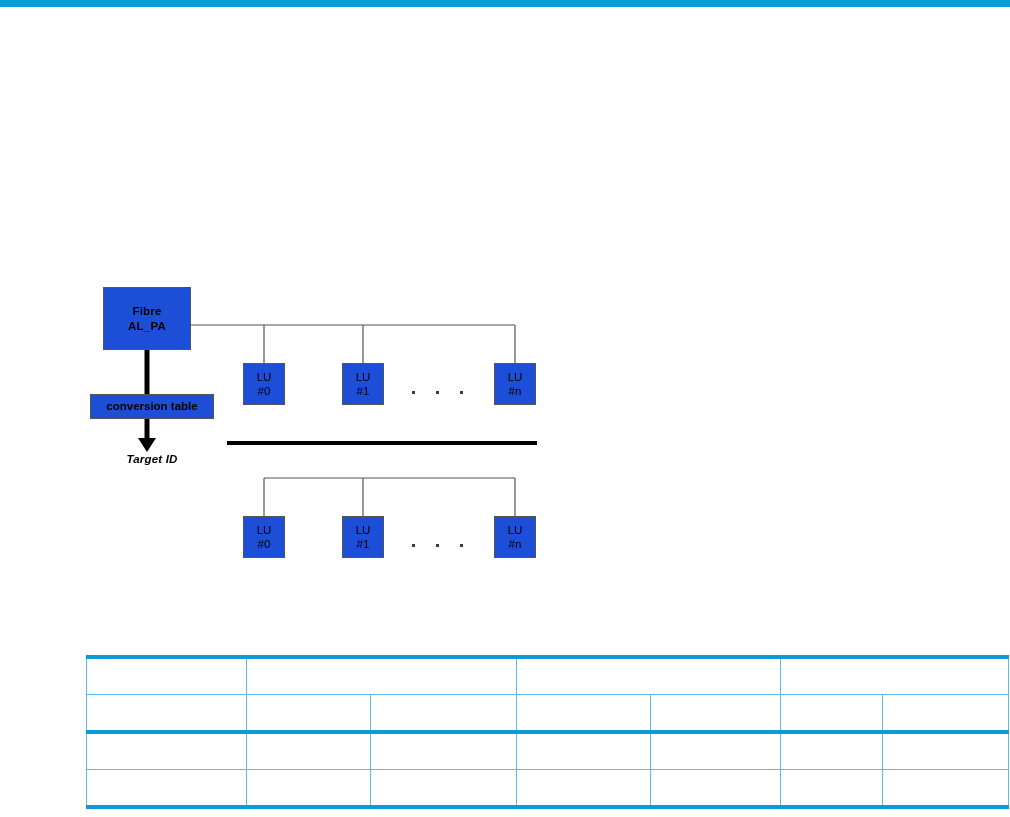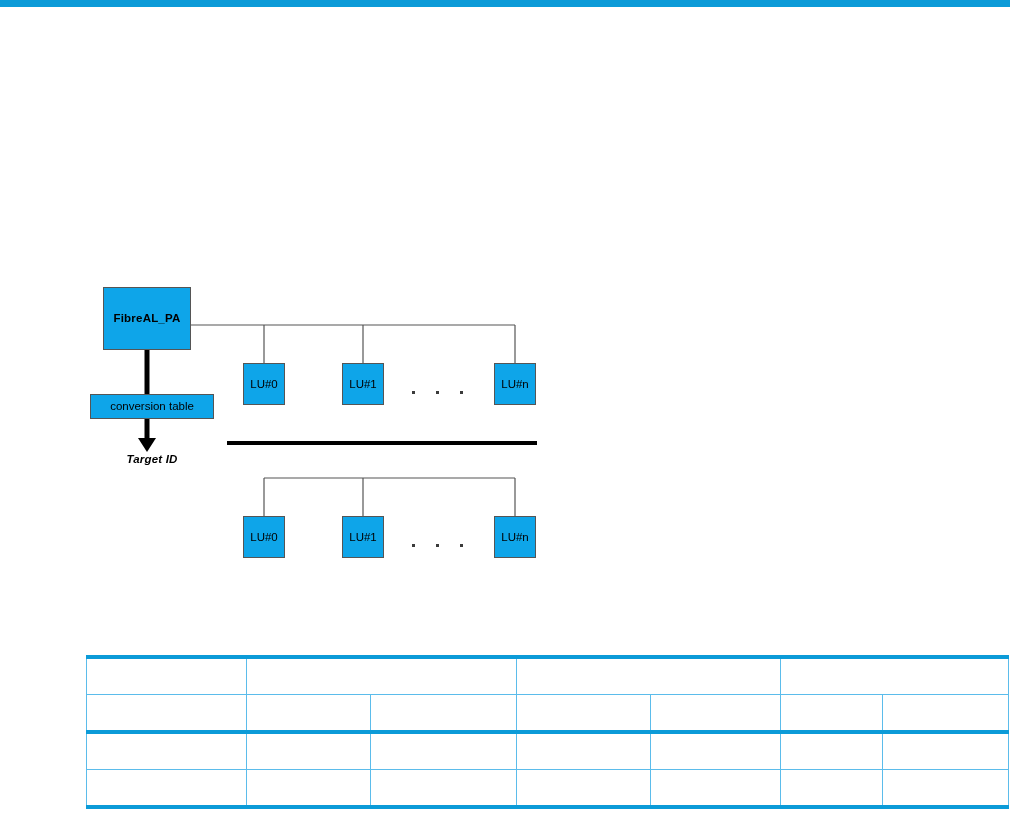--- a/index.html
+++ b/index.html
@@ -34,23 +34,24 @@
     top: 0;
     width: 1010px;
     height: 640px;
   }
   .diagram svg { display: block; }
 
   
   .node-box {
     position: absolute;
     box-sizing: border-box;
-    background: #0ea5e9;
+    background: #1d4ed8;
     border: 1px solid #555555;
     display: flex;
+    flex-direction: column;
     align-items: center;
     justify-content: center;
     text-align: center;
     line-height: 1.22;
   }
 
   .fibre-box {
     left: 103px;
     top: 287px;
     width: 88px;
@@ -59,21 +60,21 @@
     font-weight: bold;
     letter-spacing: 0.2px;
   }
 
   .conversion-box {
     left: 90px;
     top: 394px;
     width: 124px;
     height: 25px;
     font-size: 11.5px;
-    font-weight: normal;
+    font-weight: bold;
   }
 
   .lu-box {
     width: 42px;
     height: 42px;
     font-size: 11.5px;
     font-weight: normal;
   }
   .lu-box .lu-line { display: block; }
 

